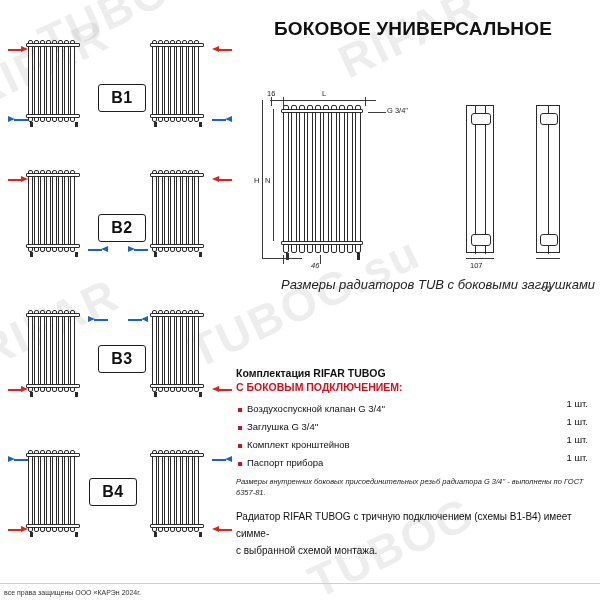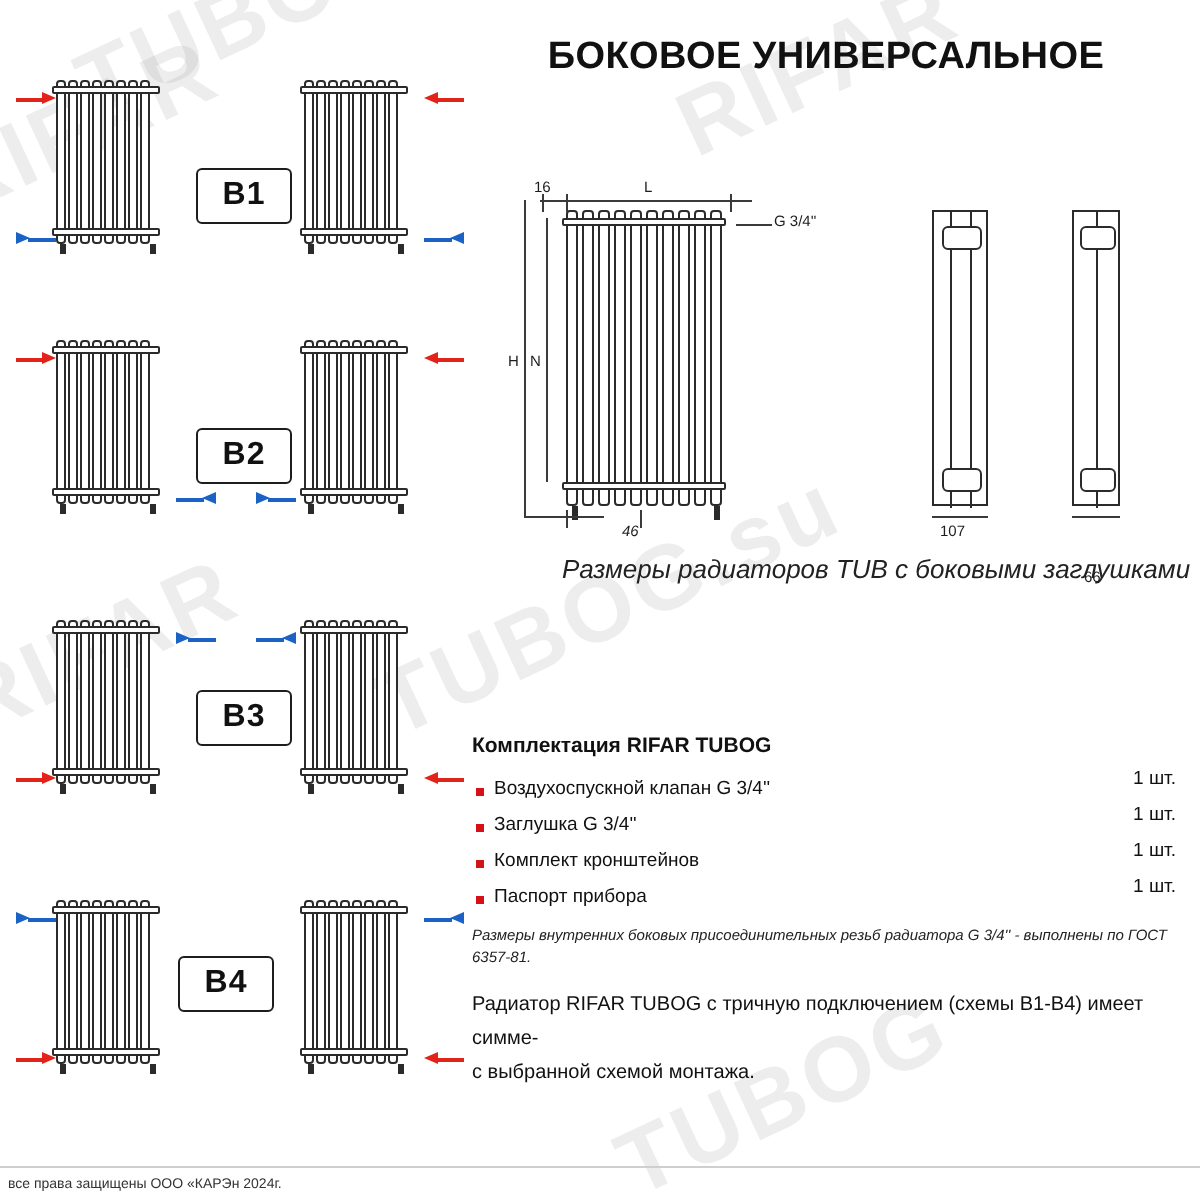--- a/index.html
+++ b/index.html
@@ -511,20 +511,21 @@
     <div style="position:absolute; left:3px; top:128px; width:18px; height:12px; border:1px solid #2b2b2b; border-radius:3px; box-sizing:border-box; background:#fff;"></div>
   </div>
   <div class="dim-line" style="left:536px; top:258px; width:24px; height:1px;"></div>
   <div class="dim-text" style="left:542px; top:261px;margin-top:23px;">66</div>
 
 </div>
 
 <div class="txt-block" style="left:236px; top:366px; width:352px;">
 
   <div class="t-title">Комплектация RIFAR TUBOG</div>
+  <div class="t-title-red">С БОКОВЫМ ПОДКЛЮЧЕНИЕМ:</div>
 
   <ul class="kit-list">
     <li class="kit-row">
       <span class="kit-item">
         <span class="bullet"></span>
         <span>Воздухоспускной клапан G 3/4''</span>
       </span>
       <span class="kit-qty">1 шт.</span>
     </li>
     <li class="kit-row">

